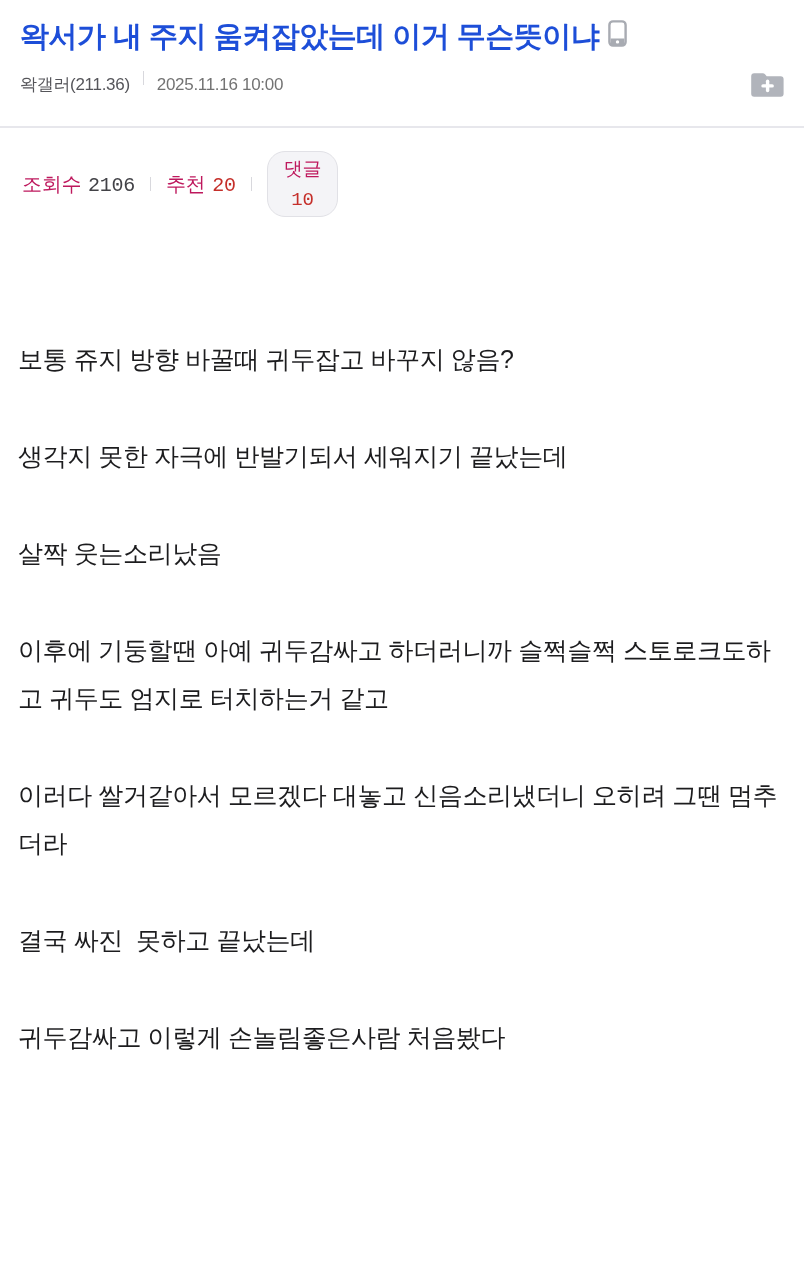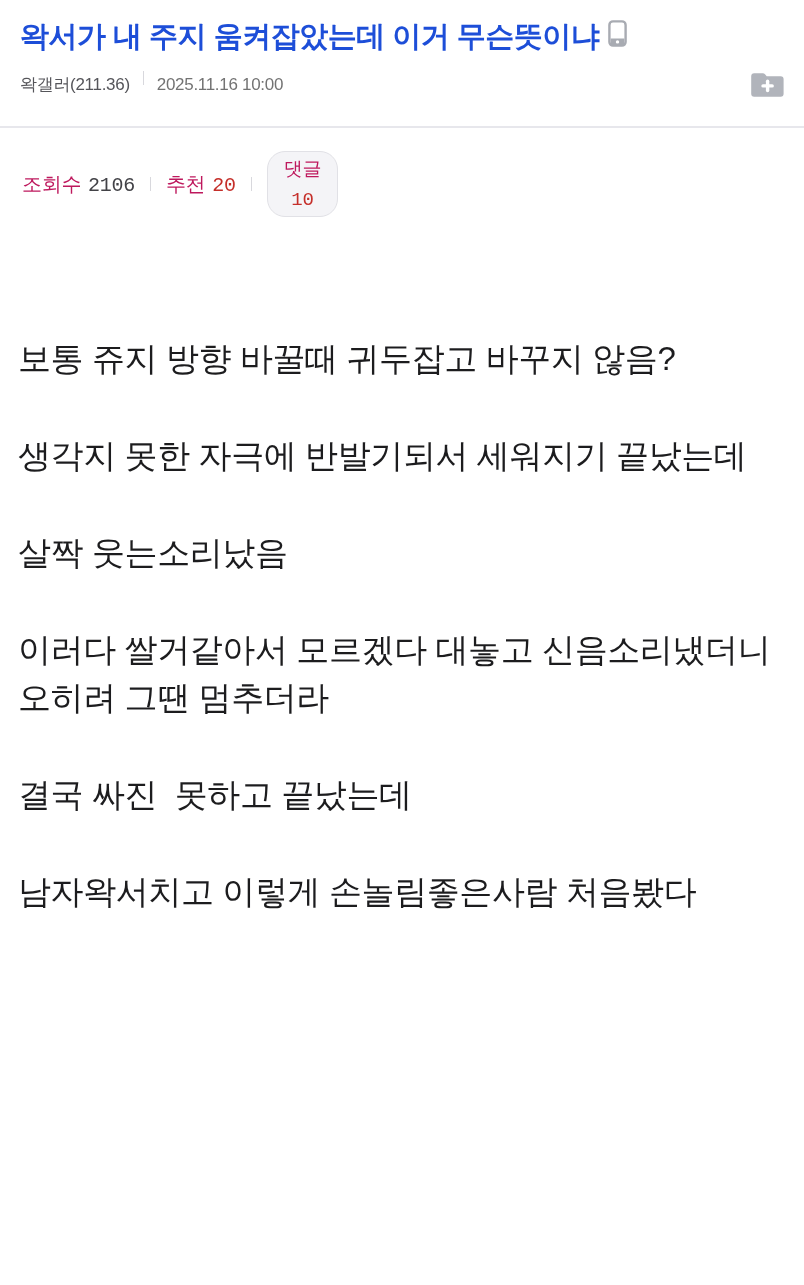--- a/index.html
+++ b/index.html
@@ -97,21 +97,21 @@
     flex-direction: column;
   }
   .comments-pill .stat-value { margin-left: 0; }
 
   
   .post-body {
     margin: 118px 20px 0 18px;
   }
   .post-body p {
     margin: 0 0 49px 0;
-    font-size: 33px;
+    font-size: 25px;
     line-height: 48px;
     color: #1c1c1e;
     letter-spacing: -0.4px;
     white-space: pre-wrap;
     word-break: normal;
   }
 </style>
 </head>
 <body>
 
@@ -159,18 +159,19 @@
     <button class="comments-pill">
       <span class="stat-label">댓글</span>
       <span class="stat-value red">10</span>
     </button>
   </div>
 
   <main class="post-body">
     <p>보통 쥬지 방향 바꿀때 귀두잡고 바꾸지 않음?</p>
     <p>생각지 못한 자극에 반발기되서 세워지기 끝났는데</p>
     <p>살짝 웃는소리났음</p>
+    <p>이후에 기둥할땐 아예 귀두감싸고 하더러니까 슬쩍슬쩍 스토로크도하고 귀두도 엄지로 터치하는거 같고</p>
     <p>이러다 쌀거같아서 모르겠다 대놓고 신음소리냈더니 오히려 그땐 멈추더라</p>
     <p>결국 싸진  못하고 끝났는데</p>
-    <p>남자왁서치고 이렇게 손놀림좋은사람 처음봤다</p>
+    <p>귀두감싸고 이렇게 손놀림좋은사람 처음봤다</p>
   </main>
 
 </div>
 
 </body></html>

